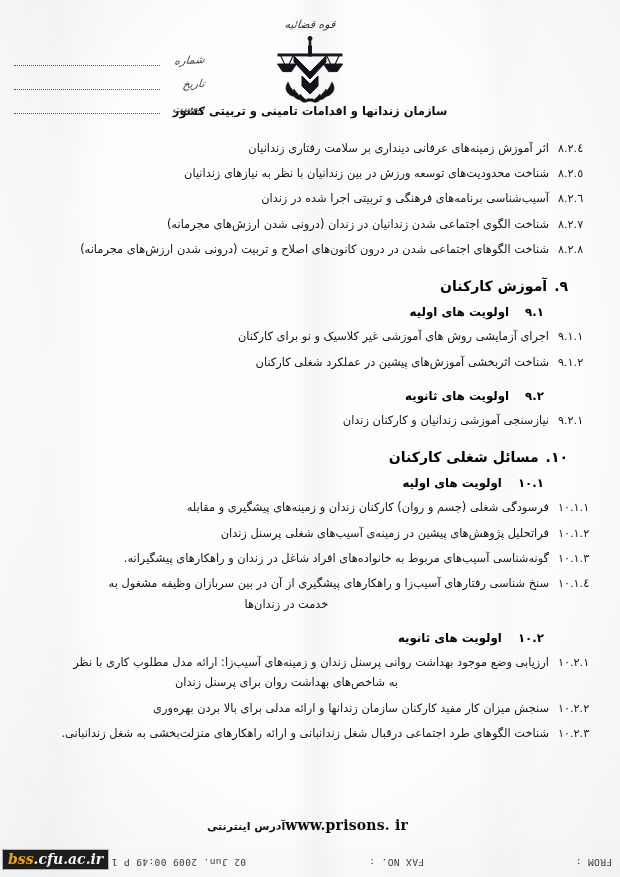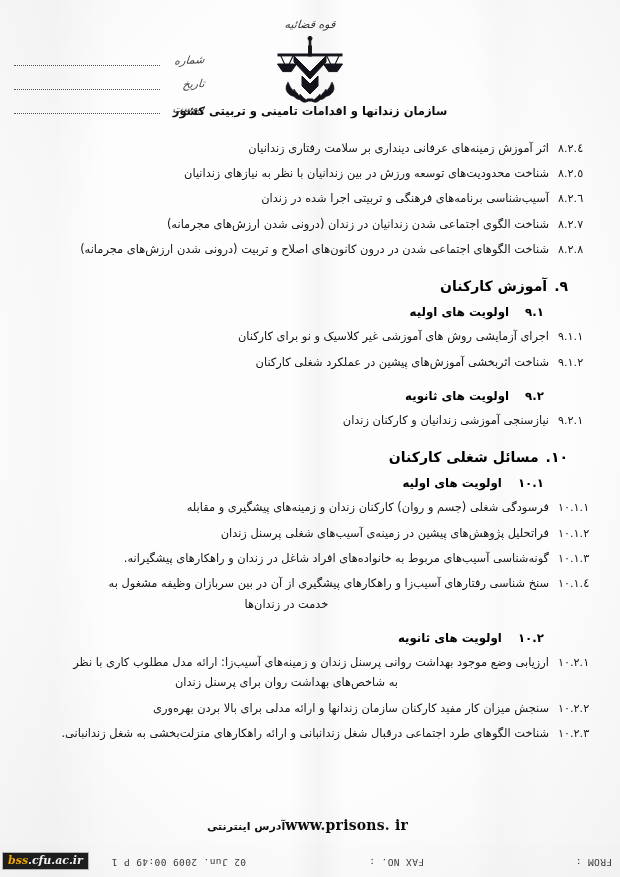--- a/index.html
+++ b/index.html
@@ -250,21 +250,21 @@
   .watermark {
     position: absolute;
     left: 3px;
     bottom: 8px;
     z-index: 7;
     background: #1d1d1d;
     padding: 2px 5px 3px 5px;
     font-family: "DejaVu Serif", "Liberation Serif", serif;
     font-style: italic;
     font-weight: bold;
-    font-size: 11px;
+    font-size: 14px;
     line-height: 1;
     direction: ltr;
     box-shadow: 0 0 0 1px rgba(0,0,0,0.25);
   }
   .wm-a { color: #f0a500; }
   .wm-b { color: #f2f2f2; }
 </style>
 </head>
 <body>
 

